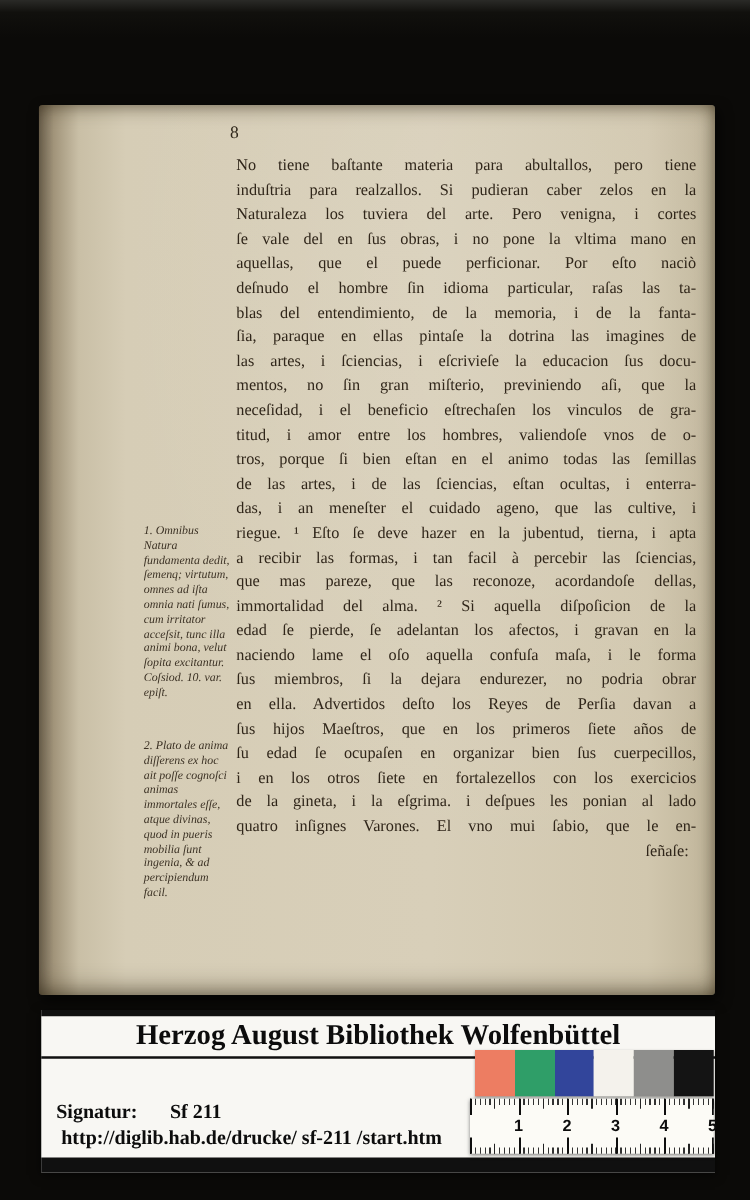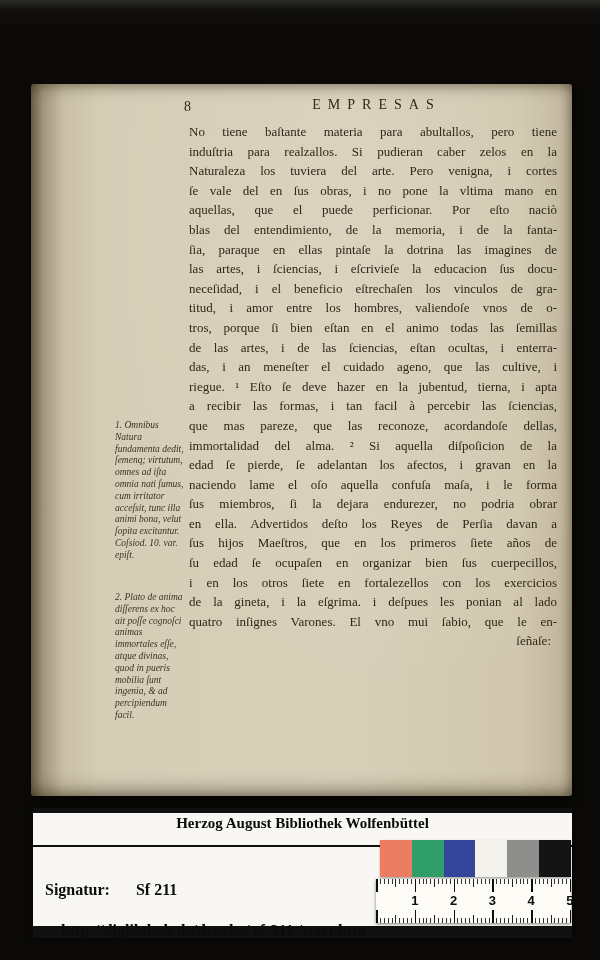--- a/index.html
+++ b/index.html
@@ -59,34 +59,34 @@
   
   .banner {
     position:absolute; left:33px; top:808px; width:539px; height:130px;
     background:#f8f7f3;
     border-top:5px solid #101010;
     border-bottom:12px solid #101010;
     box-shadow:0 2px 8px rgba(0,0,0,.6);
   }
   .banner-title {
     position:absolute; left:0; right:0; top:2px; text-align:center;
-    font-weight:bold; font-size:15px; color:#0c0c0c;
+    font-weight:bold; font-size:23px; color:#0c0c0c;
     font-family:"Liberation Serif", serif;
   }
   .banner-rule { position:absolute; left:0; right:0; top:32px; height:2px; background:#101010; }
 
   .signatur-line {
     position:absolute; left:12px; top:44px;
     font-weight:bold; font-size:16px; color:#0c0c0c;margin-top:24px;
   }
   .signatur-value { margin-left:26px; }
 
   .url-line {
-    position:absolute; left:28px; top:89px;
-    font-weight:bold; font-size:16px; color:#0c0c0c;margin-top:20px;
+    position:absolute; left:16px; top:89px;
+    font-weight:bold; font-size:16px; color:#0c0c0c;
   }
 
   .color-patches {
     position:absolute; right:1px; top:27px; height:37px; width:191px;
     display:flex; z-index:2;
     box-shadow:0 1px 2px rgba(0,0,0,.35);
   }
   .patch { flex:1 1 0; height:100%; }
 
   .ruler {
@@ -112,45 +112,46 @@
 </style>
 </head>
 <body>
 
 <div class="stage">
 
   <div class="book-page">
 
     <div class="page-header">
       <span class="page-number">8</span>
-      <span class="running-title">EMPRESAS</span>
     </div>
 
     <div class="margin-note note1">1. Omnibus Natura fundamenta dedit, ſemenq; virtutum, omnes ad iſta omnia nati ſumus, cum irritator acceſsit, tunc illa animi bona, velut ſopita excitantur. Coſsiod. 10. var. epiſt.</div>
     <div class="margin-note note2">2. Plato de anima diſſerens ex hoc ait poſſe cognoſci animas immortales eſſe, atque divinas, quod in pueris mobilia ſunt ingenia, &amp; ad percipiendum facil.</div>
 
     <div class="body-text">
 
         <div class="body-line">No tiene baſtante materia para abultallos, pero tiene</div>
 
         <div class="body-line">induſtria para realzallos. Si pudieran caber zelos en la</div>
 
         <div class="body-line">Naturaleza los tuviera del arte. Pero venigna, i cortes</div>
 
         <div class="body-line">ſe vale del en ſus obras, i no pone la vltima mano en</div>
 
         <div class="body-line">aquellas, que el puede perficionar. Por eſto naciò</div>
 
+        <div class="body-line">deſnudo el hombre ſin idioma particular, raſas las ta-</div>
 
         <div class="body-line">blas del entendimiento, de la memoria, i de la fanta-</div>
 
         <div class="body-line">ſia, paraque en ellas pintaſe la dotrina las imagines de</div>
 
         <div class="body-line">las artes, i ſciencias, i eſcrivieſe la educacion ſus docu-</div>
 
+        <div class="body-line">mentos, no ſin gran miſterio, previniendo aſi, que la</div>
 
         <div class="body-line">neceſidad, i el beneficio eſtrechaſen los vinculos de gra-</div>
 
         <div class="body-line">titud, i amor entre los hombres, valiendoſe vnos de o-</div>
 
         <div class="body-line">tros, porque ſi bien eſtan en el animo todas las ſemillas</div>
 
         <div class="body-line">de las artes, i de las ſciencias, eſtan ocultas, i enterra-</div>
 
         <div class="body-line">das, i an meneſter el cuidado ageno, que las cultive, i</div>

